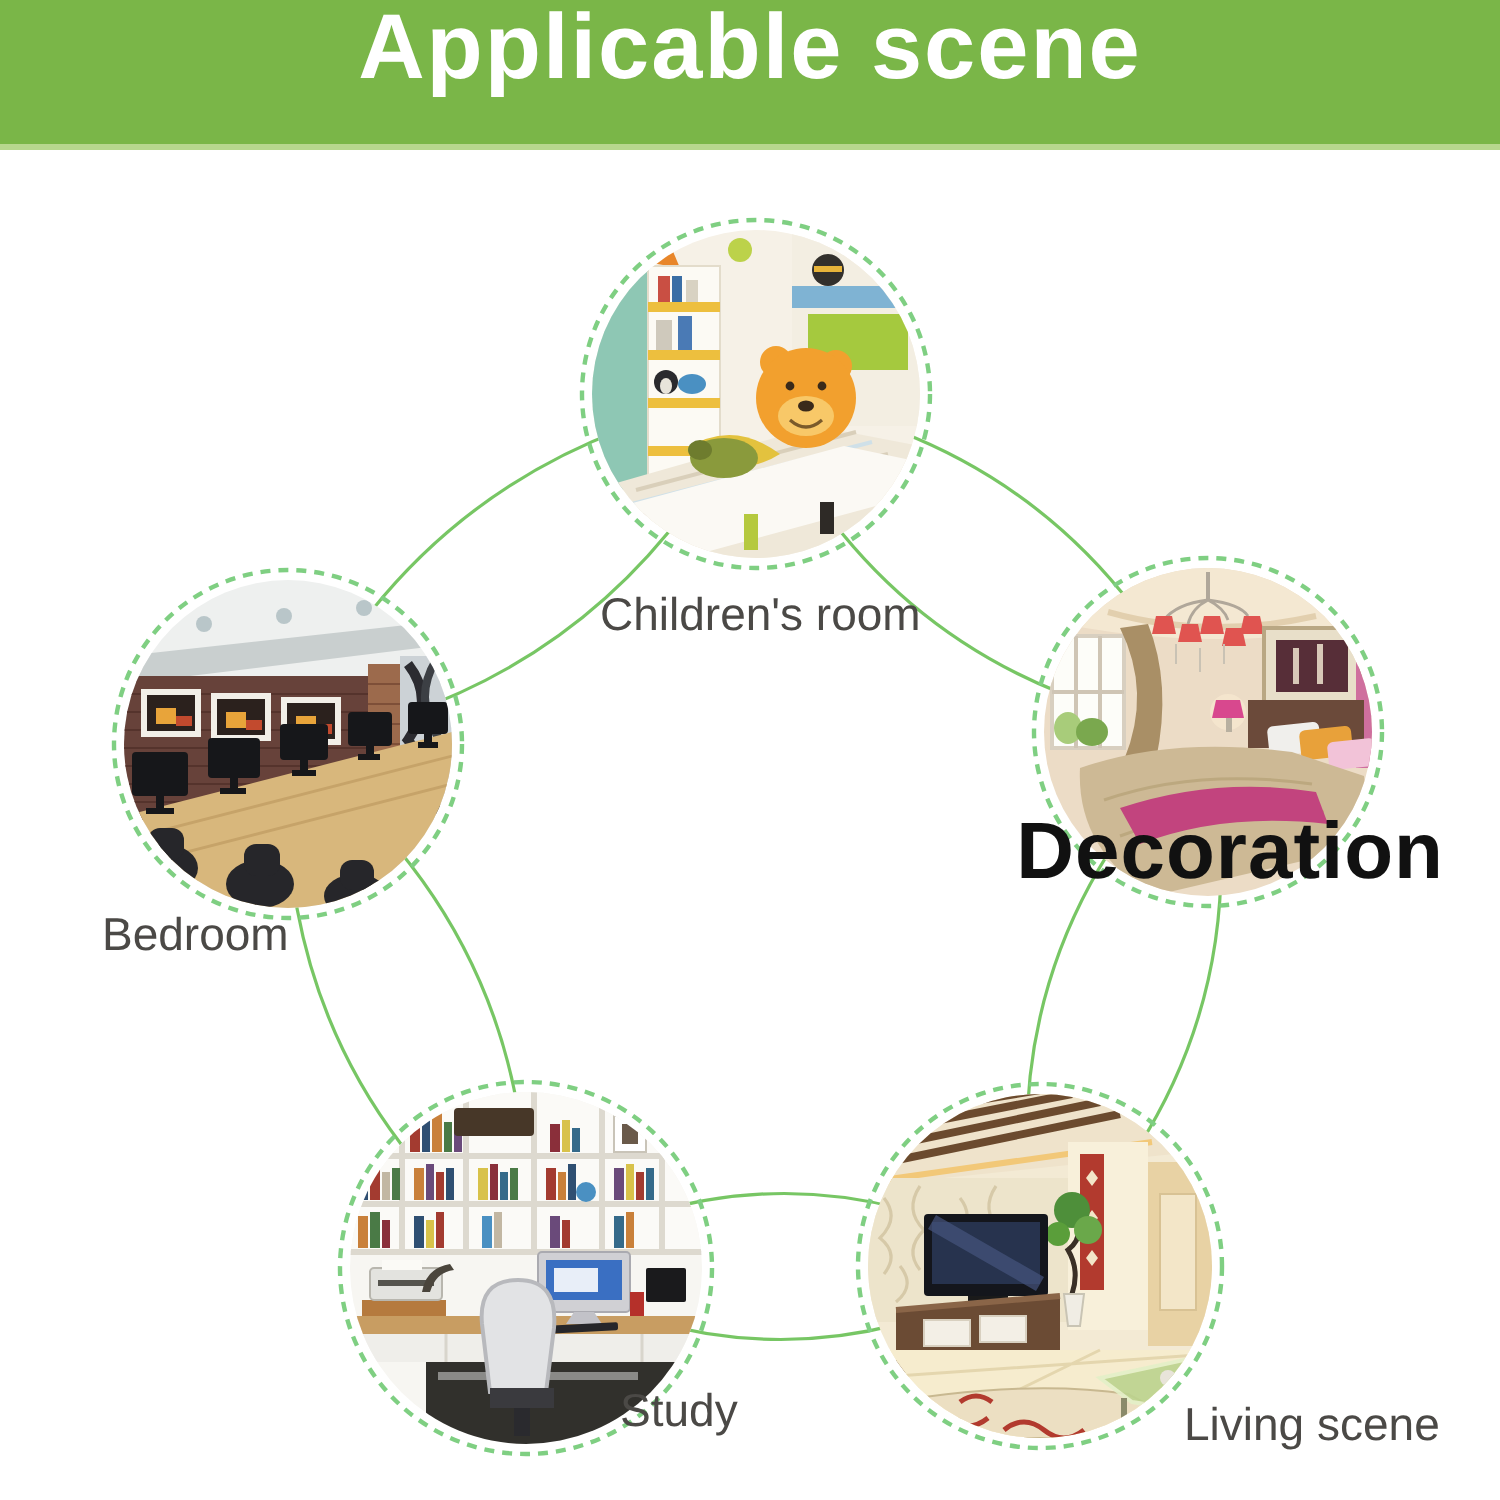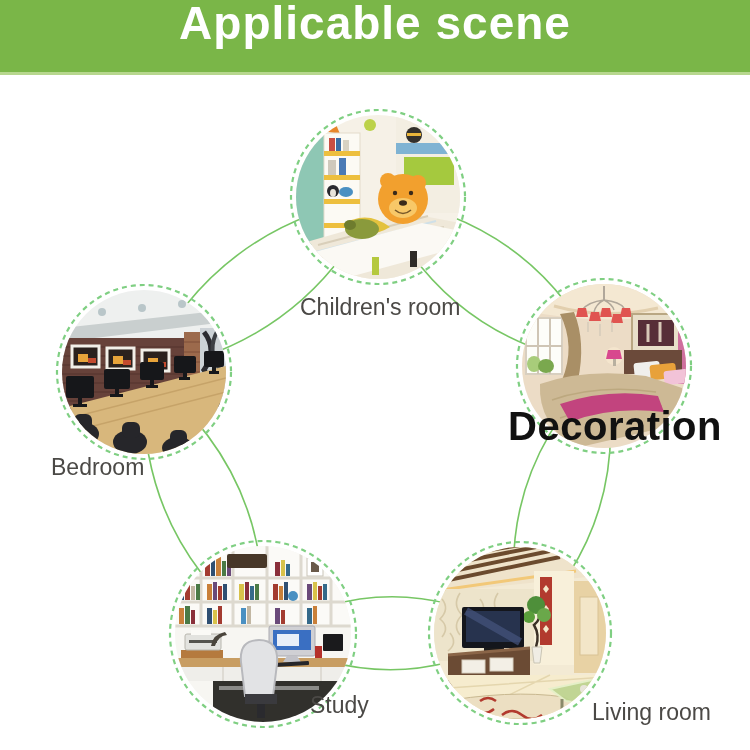--- a/index.html
+++ b/index.html
@@ -356,16 +356,16 @@
         <circle cx="64" cy="56" r="4" fill="#e8e4da"></circle>
         <path d="M42,66 v14" stroke="#8a8a6a" stroke-width="3"></path>
       </g>
       <circle class="ring" cx="0" cy="0" r="91"></circle>
     </g>
   </svg>
 
   <div class="node-label" style="left:300px;top:295px;">Children's room</div>
   <div class="node-label" style="left:51px;top:455px;">Bedroom</div>
   <div class="node-label" style="left:310px;top:693px;">Study</div>
-  <div class="node-label" style="left:592px;top:700px;">Living room</div>
+  <div class="node-label" style="left:592px;top:700px;">Living scene</div>
 
   <div id="center-label">Decoration</div>
 </div>
 
 </body></html>

